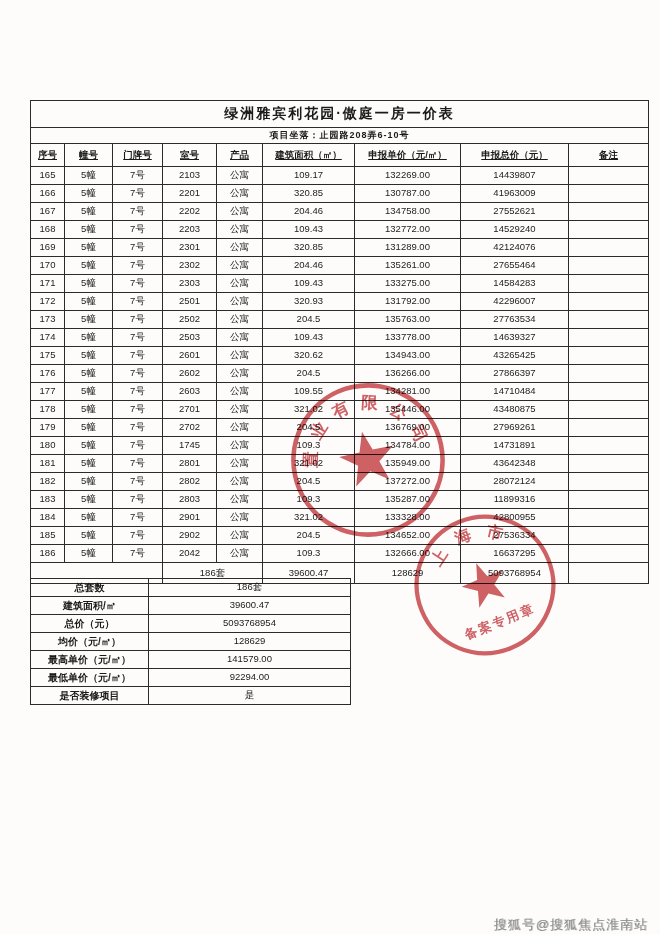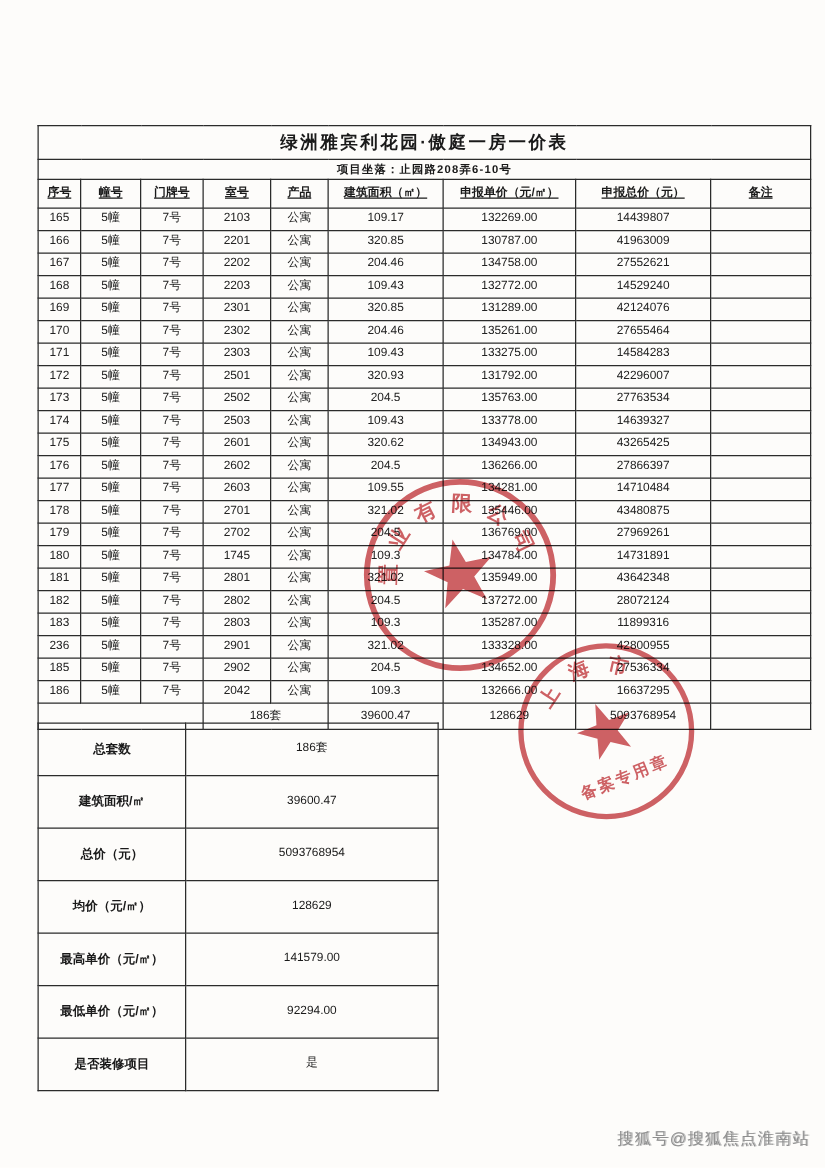--- a/index.html
+++ b/index.html
@@ -42,39 +42,39 @@
   }
 
   
   .summary-table{
     position:absolute;left:30px;top:558px;width:320px;
     table-layout:fixed;
   }
   .summary-table th,.summary-table td{
     border:1px solid #2b2b2b;
     height:17px;text-align:center;vertical-align:middle;
-    padding:12px;line-height:1.1;white-space:nowrap;
+    padding:0;line-height:1.1;white-space:nowrap;
   }
   .summary-table th{font-size:10px;font-weight:bold;}
   .summary-table td{font-size:9.5px;}
 
   
   .seal{
     position:absolute;
     mix-blend-mode:multiply;
     opacity:.78;
     pointer-events:none;
   }
   .seal-1{left:280px;top:372px;width:176px;height:176px;transform:rotate(-12deg);}
   .seal-2{left:405px;top:505px;width:160px;height:160px;transform:rotate(-22deg);}
   .seal text{fill:#c2353b;font-family:"Liberation Sans","DejaVu Sans",sans-serif;font-weight:bold;}
 
   
   .watermark{
-    position:absolute;right:12px;bottom:14px;
+    position:absolute;right:12px;bottom:0;
     font-size:13px;color:#8f8f8f;
     letter-spacing:1px;
     text-shadow:1px 0 0 #c2c2c2;
   }
 </style>
 </head>
 <body>
 
 <div class="page">
 
@@ -313,21 +313,21 @@
           <td>5幢</td>
           <td>7号</td>
           <td>2803</td>
           <td>公寓</td>
           <td>109.3</td>
           <td>135287.00</td>
           <td>11899316</td>
           <td></td>
         </tr>
         <tr>
-          <td>236</td>
+          <td>184</td>
           <td>5幢</td>
           <td>7号</td>
           <td>2901</td>
           <td>公寓</td>
           <td>321.02</td>
           <td>133328.00</td>
           <td>42800955</td>
           <td></td>
         </tr>
         <tr>

